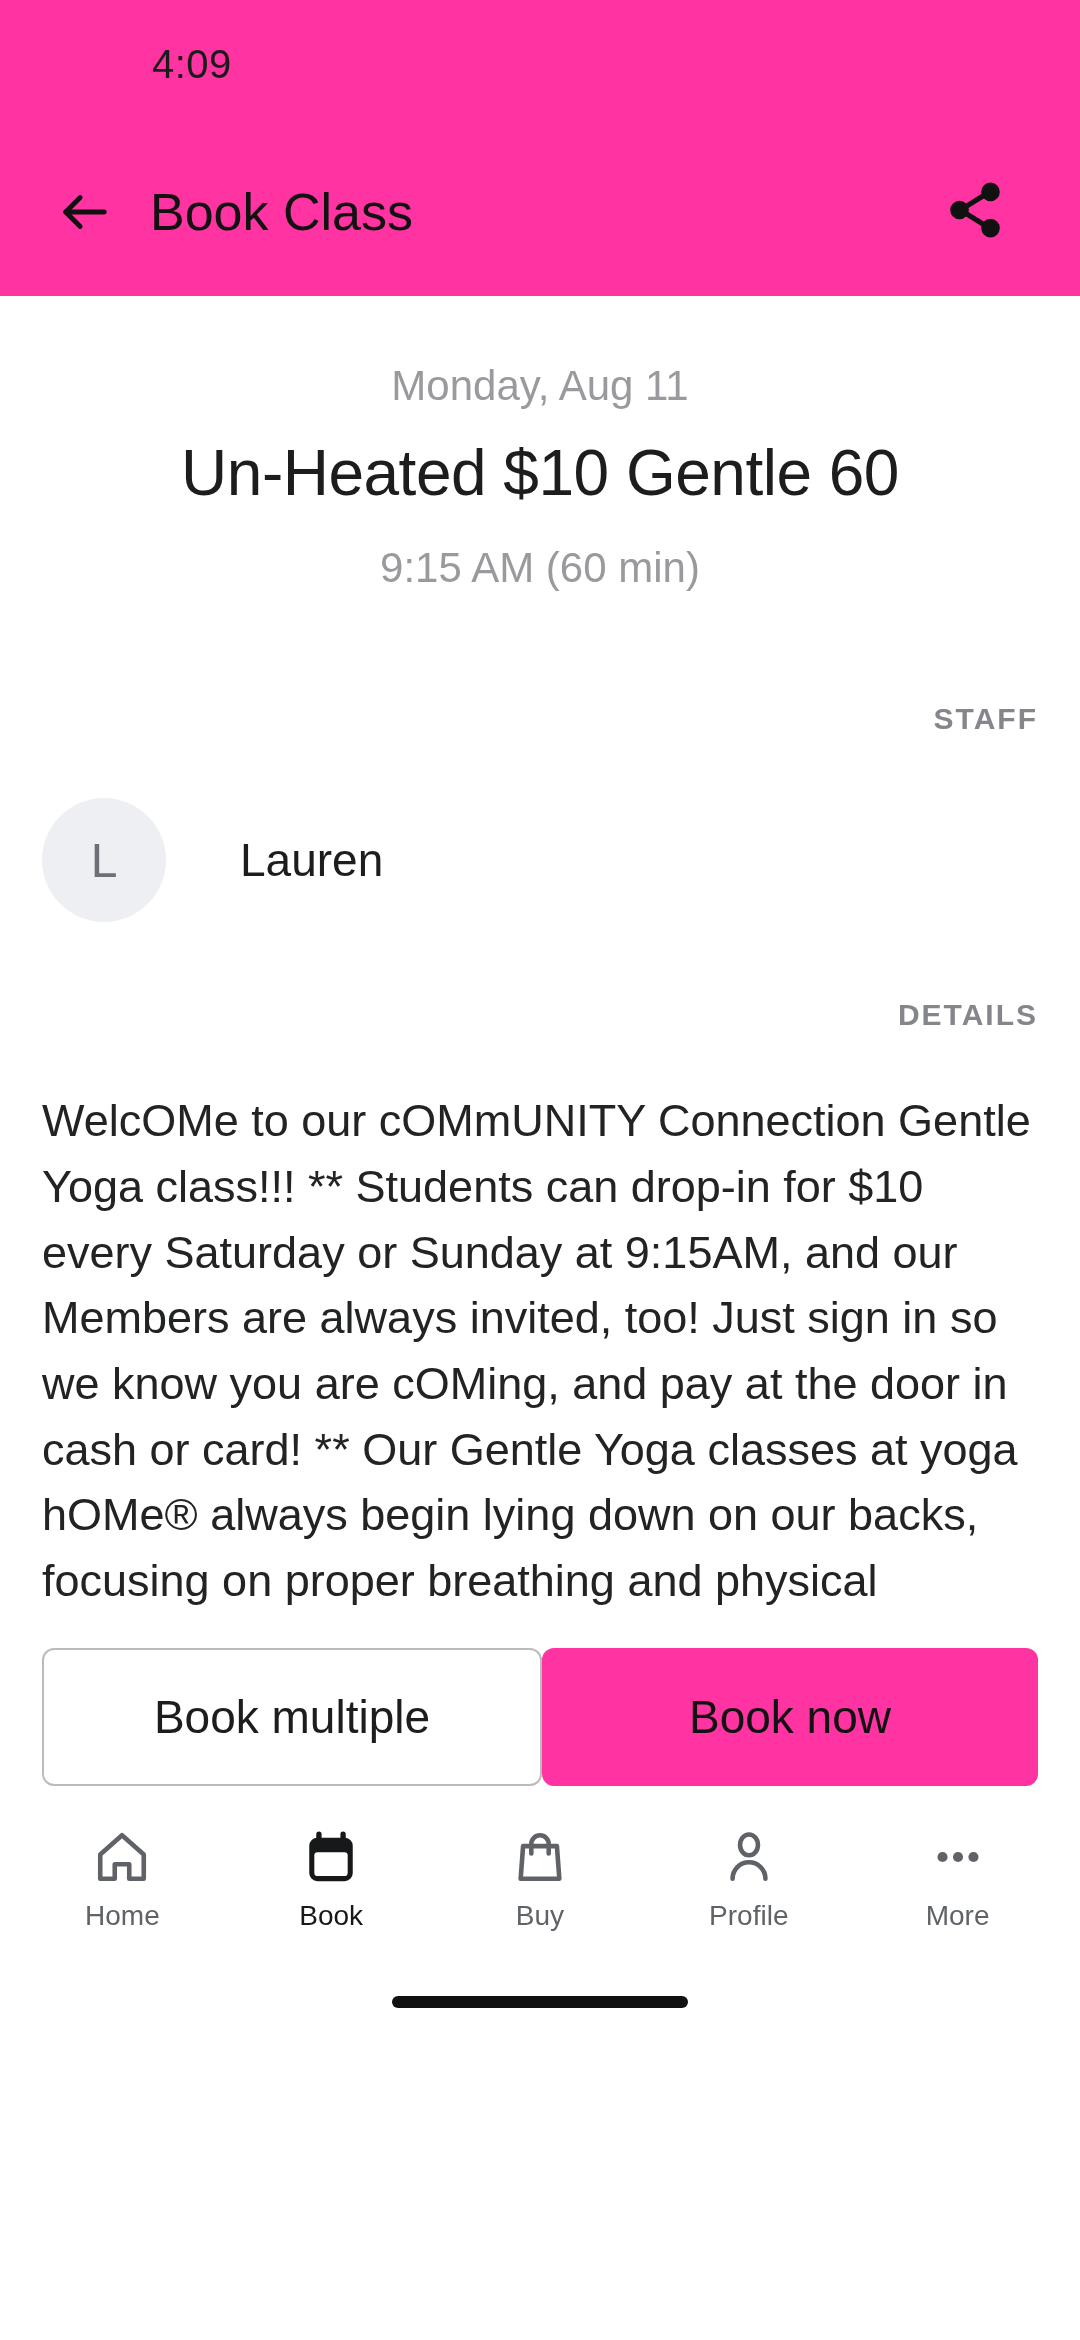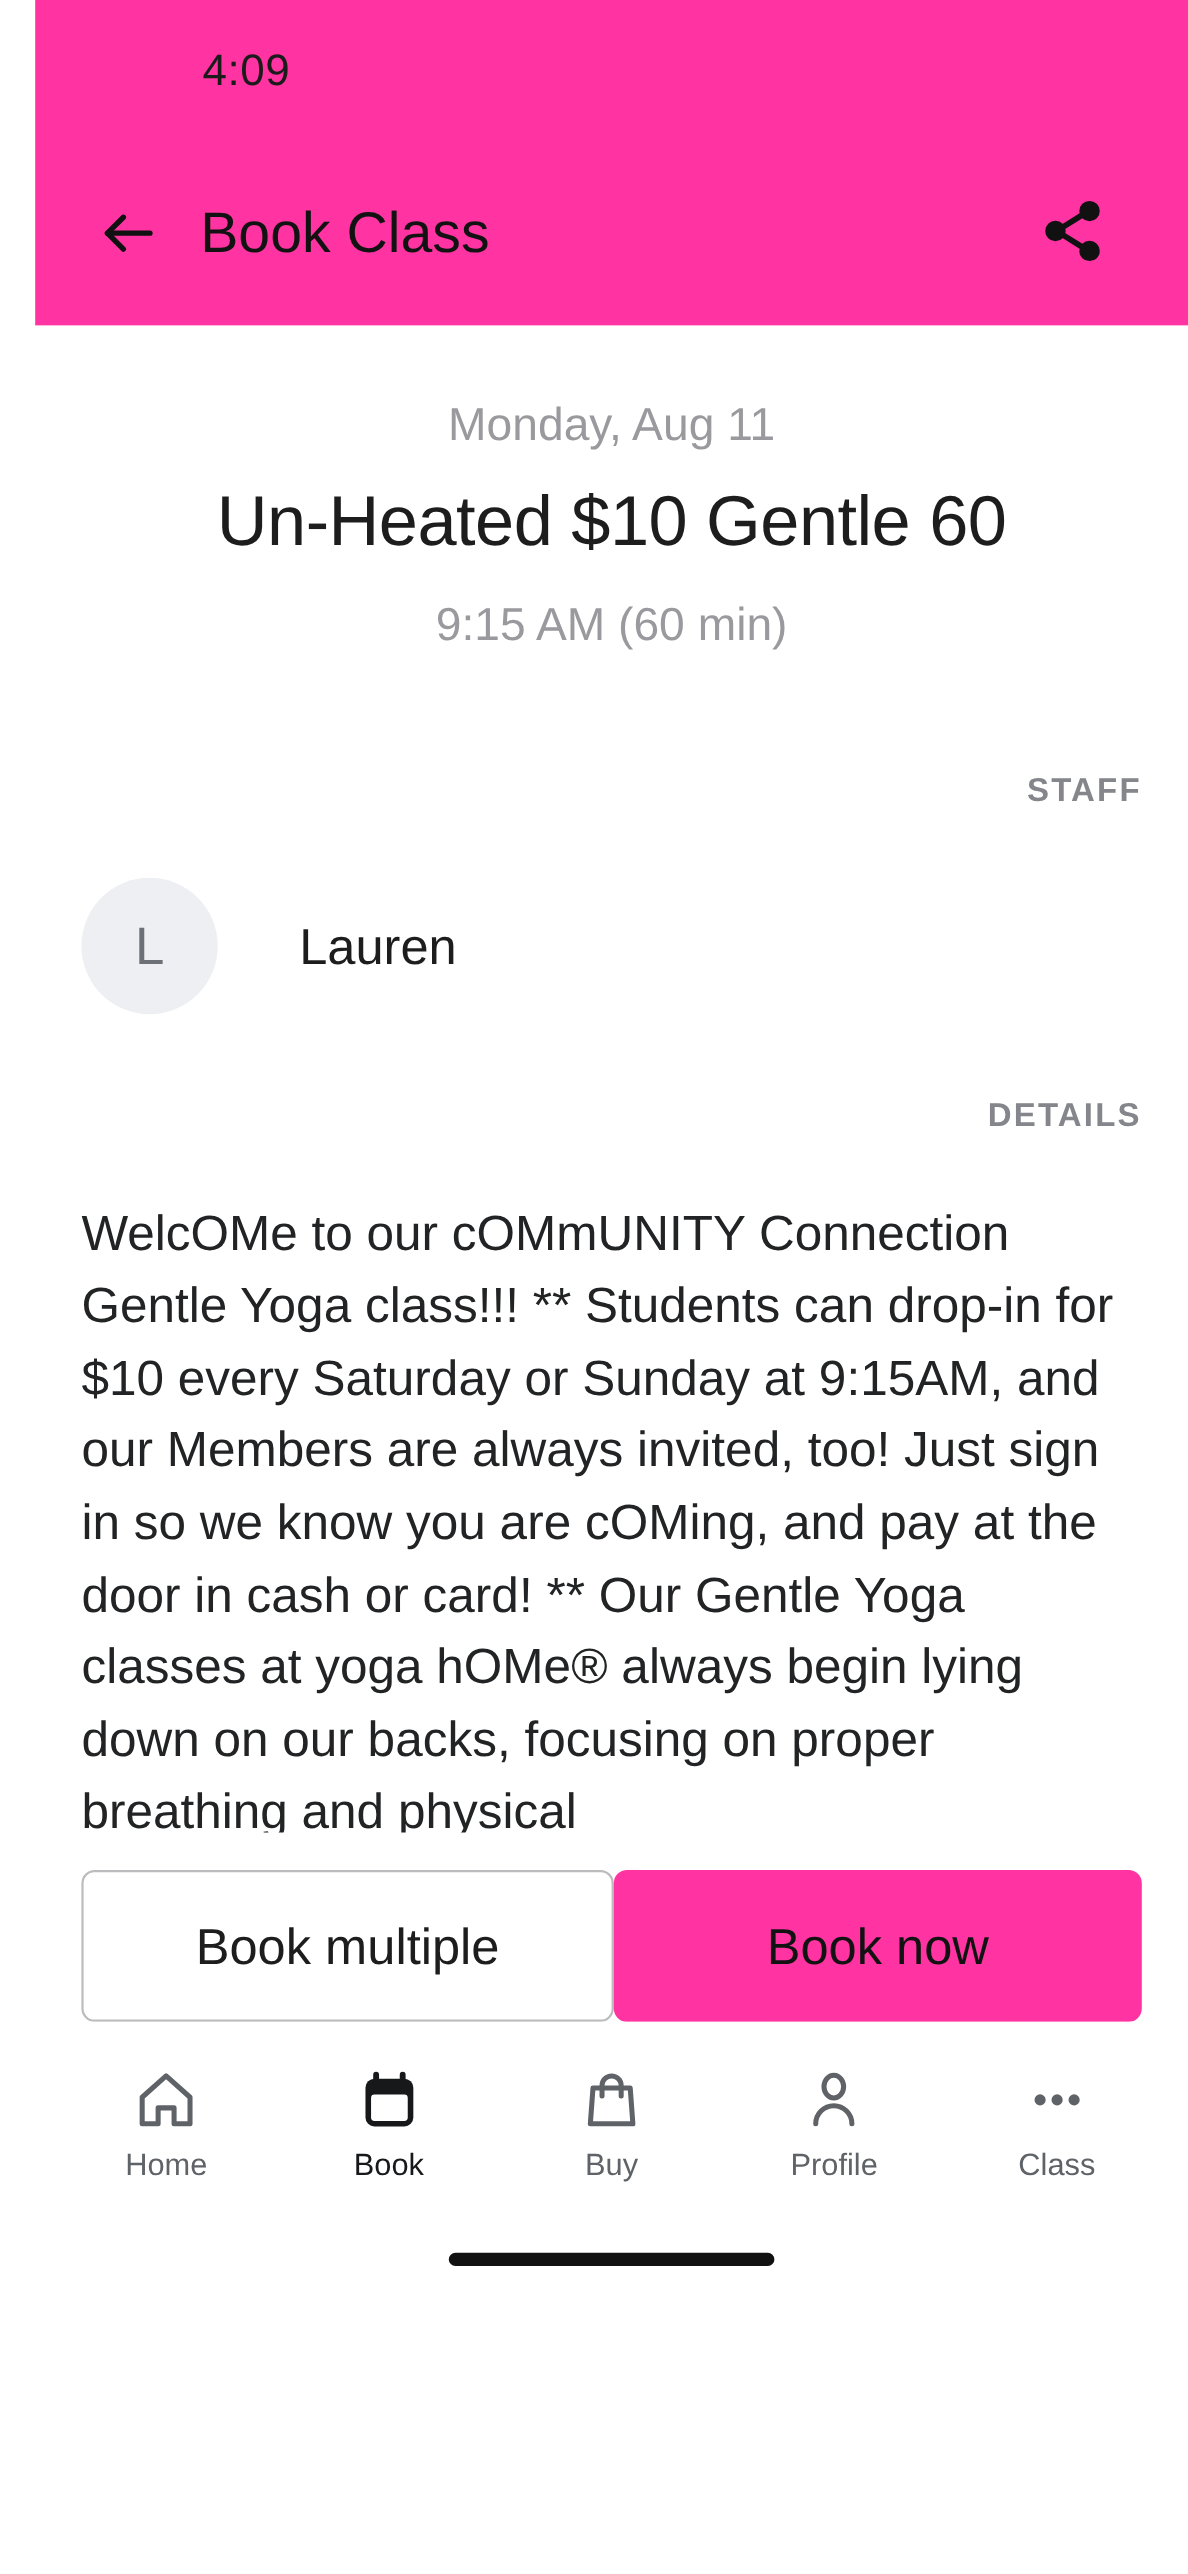--- a/index.html
+++ b/index.html
@@ -2,21 +2,21 @@
 <html><head>
 <meta charset="utf-8">
 <style>
   * { margin:0; padding:0; box-sizing:border-box; }
   html, body {
     width:1080px; height:2340px;
     background:#ffffff;
     font-family:"Liberation Sans", sans-serif;
     overflow:hidden;
   }
-  .phone { position:relative; width:1080px; height:1672px; background:#fff; display:flex; flex-direction:column;padding-left:32px; }
+  .phone { position:relative; width:1080px; height:1672px; background:#fff; display:flex; flex-direction:column; }
 
   
   .topbar { background:#FF33A1; width:100%; flex:0 0 auto; }
   .statusbar {
     height:128px; display:flex; align-items:center; padding-left:152px;
   }
   .status-time { font-size:40px; color:#1b1b1b; letter-spacing:0.5px; }
   .appbar {
     height:168px; display:flex; align-items:center; padding:0 40px 0 48px;
   }
@@ -211,21 +211,21 @@
     </div>
 
     <div class="navitem">
       <div class="navicon">
         <svg width="58" height="58" viewBox="0 0 24 24" fill="#5f6368">
           <circle cx="5.6" cy="12" r="2.1"></circle>
           <circle cx="12" cy="12" r="2.1"></circle>
           <circle cx="18.4" cy="12" r="2.1"></circle>
         </svg>
       </div>
-      <div class="navlabel">Class</div>
+      <div class="navlabel">More</div>
     </div>
 
   </div>
 
   <div class="home-indicator">
     <div class="home-bar"></div>
   </div>
 
 </div>
 

